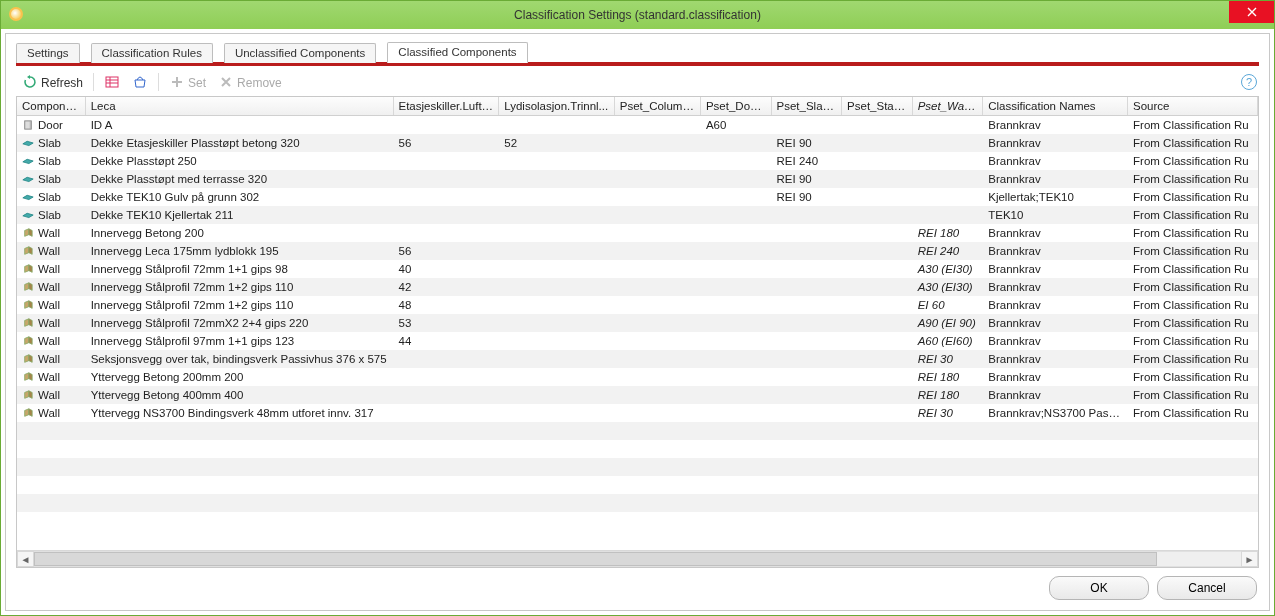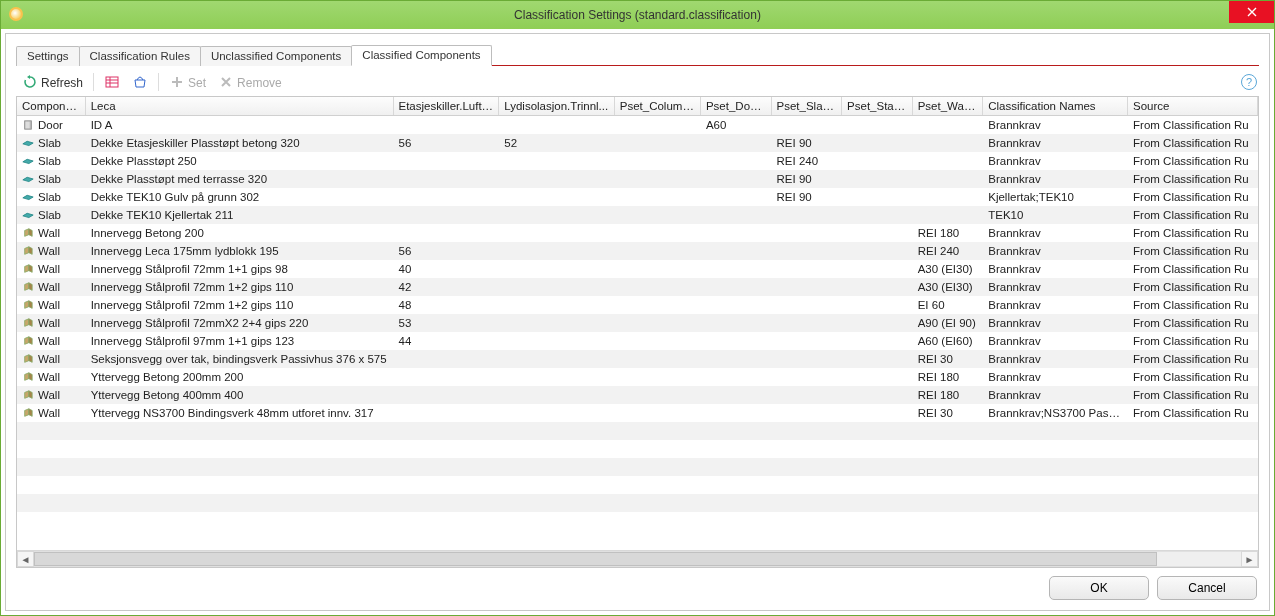--- a/index.html
+++ b/index.html
@@ -59,23 +59,23 @@
     background: #fff;
     border: 1px solid #c8c8c8;
     display: flex;
     flex-direction: column;
     position: relative;
     padding: 10px 10px 8px 10px;
   }
   .tabstrip {
     display: flex;
     align-items: flex-end;
-    border-bottom: 1px solid #b91c1c;
+    border-bottom: 4px solid #b91c1c;
     height: 22px;
-    gap: 0;
+    gap: 12px;
   }
   .tab {
     padding: 3px 10px 4px 10px;
     border: 1px solid #bdbdbd;
     border-bottom: none;
     background: #f5f5f5;
     margin-right: -1px;
     position: relative;
     top: 1px;
     color: #333;
@@ -173,21 +173,21 @@
   }
   
   .c0 { width: 70px; }
   .c1 { width: 315px; }
   .c2 { width: 108px; }
   .c3 { width: 118px; }
   .c4 { width: 88px; }
   .c5 { width: 72px; }
   .c6 { width: 72px; }
   .c7 { width: 72px; }
-  .c8 { width: 72px; }
+  .c8 { width: 72px; font-style: italic; }
   .c9 { width: 148px; }
   .c10 { width: 130px; flex: 1 0 130px;}
   
   .hscroll {
     height: 17px;
     border-top: 1px solid #d8d8d8;
     display: flex;
     align-items: stretch;
     background: #f0f0f0;
   }
@@ -207,21 +207,21 @@
     display: flex;
     justify-content: flex-end;
     gap: 8px;
     padding: 8px 2px 2px 2px;
   }
   .footer button {
     width: 100px;
     height: 24px;
     background: linear-gradient(#fafafa,#e9e9e9);
     border: 1px solid #b5b5b5;
-    border-radius: 5px;
+    border-radius: 10px;
     font-family: inherit;
     font-size: 12px;
     cursor: pointer;
   }
   .ico-box {
      width:16px; height:16px; display:inline-flex; align-items:center; justify-content:center;
   }
 </style>
 </head>
 <body>

